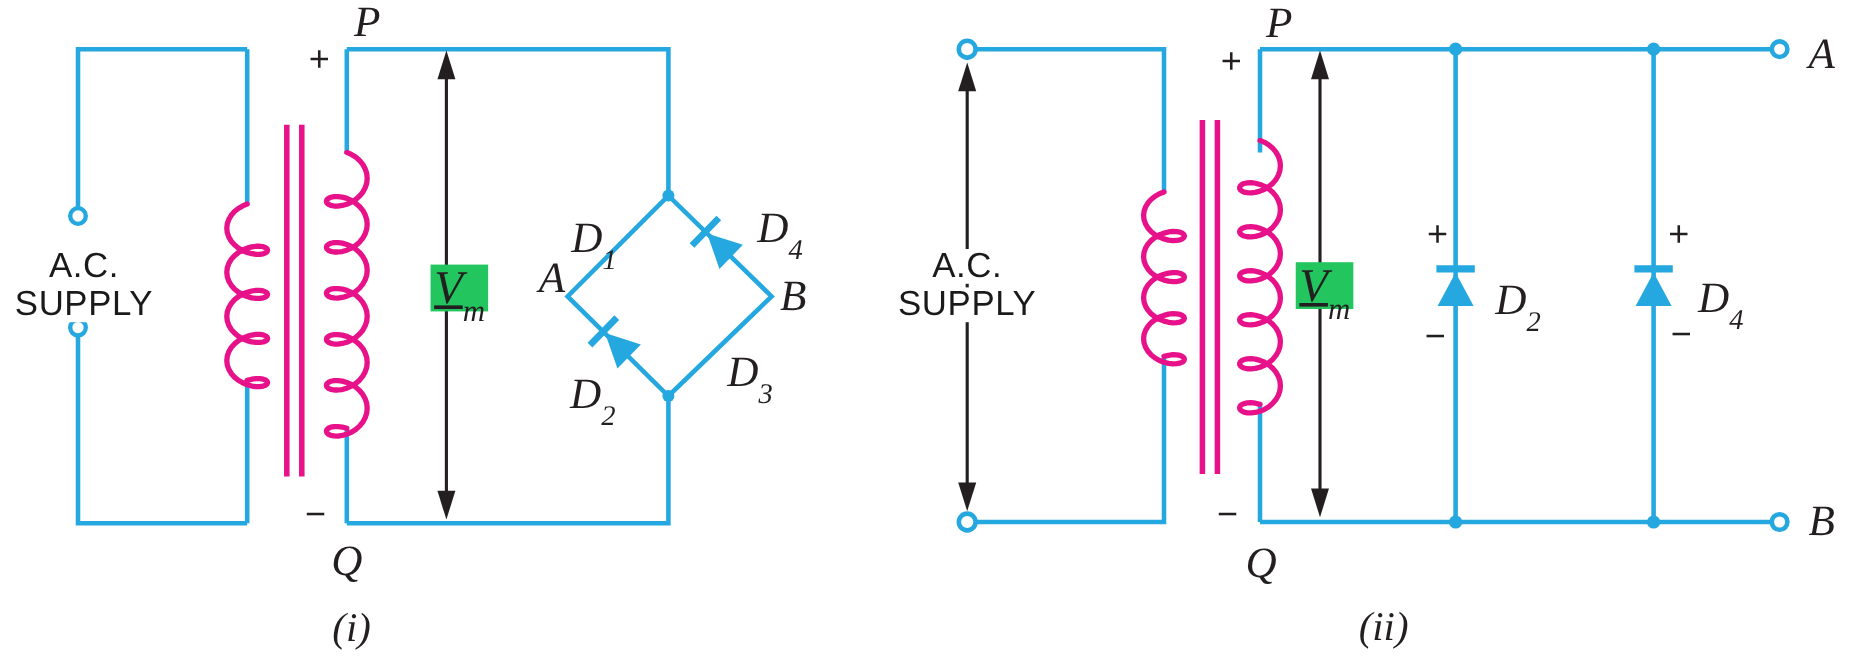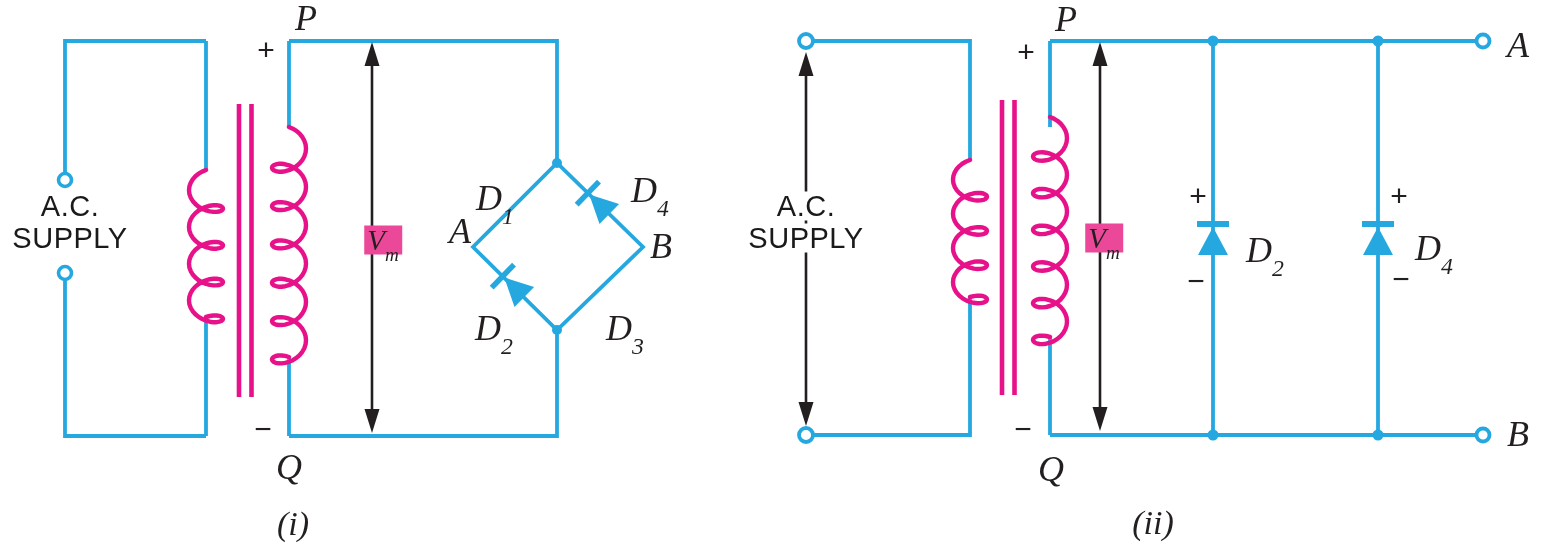--- a/index.html
+++ b/index.html
@@ -4,22 +4,22 @@
 <style>
   html,body{margin:0;padding:0;background:#ffffff;}
   .stage{position:relative;width:1560px;height:559px;background:#ffffff;overflow:hidden;
          font-family:"Liberation Serif",serif;}
   .stage svg{position:absolute;left:0;top:0;}
   .lbl{position:absolute;transform:translate(-50%,-50%);font-style:italic;font-size:36px;
        color:#231F20;line-height:1;white-space:nowrap;}
   .lbl sub{font-size:.66em;font-style:italic;line-height:0;position:relative;top:.24em;}
   .sign{font-family:"Liberation Sans",sans-serif;font-style:normal;font-size:30px;font-weight:400;}
   .acs{font-family:"Liberation Sans",sans-serif;font-style:normal;font-size:29px;
-       letter-spacing:.5px;background:#fff;padding:0 2px;color:#1a1a1a;}
-  .vm{font-size:29px;background:#ec4899;padding:0 3px;}
+       letter-spacing:.5px;background:#fff;padding:0 2px;color:#1a1a1a;margin-top:16px;}
+  .vm{font-size:39px;background:#22c55e;padding:0 3px;text-decoration:underline;}
   .cap{font-size:34px;}
 </style>
 </head>
 <body>
 
 <div class="stage">
 
   <svg width="1560" height="559" viewBox="0 0 1560 559">
 
     <g stroke="#25A8E0" stroke-width="3.8" fill="none">
@@ -111,21 +111,21 @@
   <span class="lbl sign" style="left:266px;top:50px">+</span>
   <span class="lbl" style="left:306px;top:18px">P</span>
   <span class="lbl sign" style="left:263px;top:429px">−</span>
   <span class="lbl" style="left:289px;top:467px">Q</span>
   <span class="lbl vm" style="left:383px;top:240px"><span>V</span><sub>m</sub></span>
   <span class="lbl" style="left:495px;top:198px"><span>D</span><sub>1</sub></span>
   <span class="lbl" style="left:650px;top:190px"><span>D</span><sub>4</sub></span>
   <span class="lbl" style="left:460px;top:231px">A</span>
   <span class="lbl" style="left:661px;top:246px">B</span>
   <span class="lbl" style="left:494px;top:328px"><span>D</span><sub>2</sub></span>
-  <span class="lbl" style="left:625px;top:328px"><span>D</span><sub>3</sub></span>
+  <span class="lbl" style="left:625px;top:310px"><span>D</span><sub>3</sub></span>
   <span class="lbl cap" style="left:293px;top:524px">(i)</span>
 
   <span class="lbl acs" style="left:806px;top:206px">A.C.</span>
   <span class="lbl acs" style="left:806px;top:238px">SUPPLY</span>
   <span class="lbl sign" style="left:1026px;top:52px">+</span>
   <span class="lbl" style="left:1066px;top:19px">P</span>
   <span class="lbl sign" style="left:1023px;top:429px">−</span>
   <span class="lbl" style="left:1051px;top:469px">Q</span>
   <span class="lbl vm" style="left:1104px;top:238px"><span>V</span><sub>m</sub></span>
   <span class="lbl sign" style="left:1198px;top:196px">+</span>

